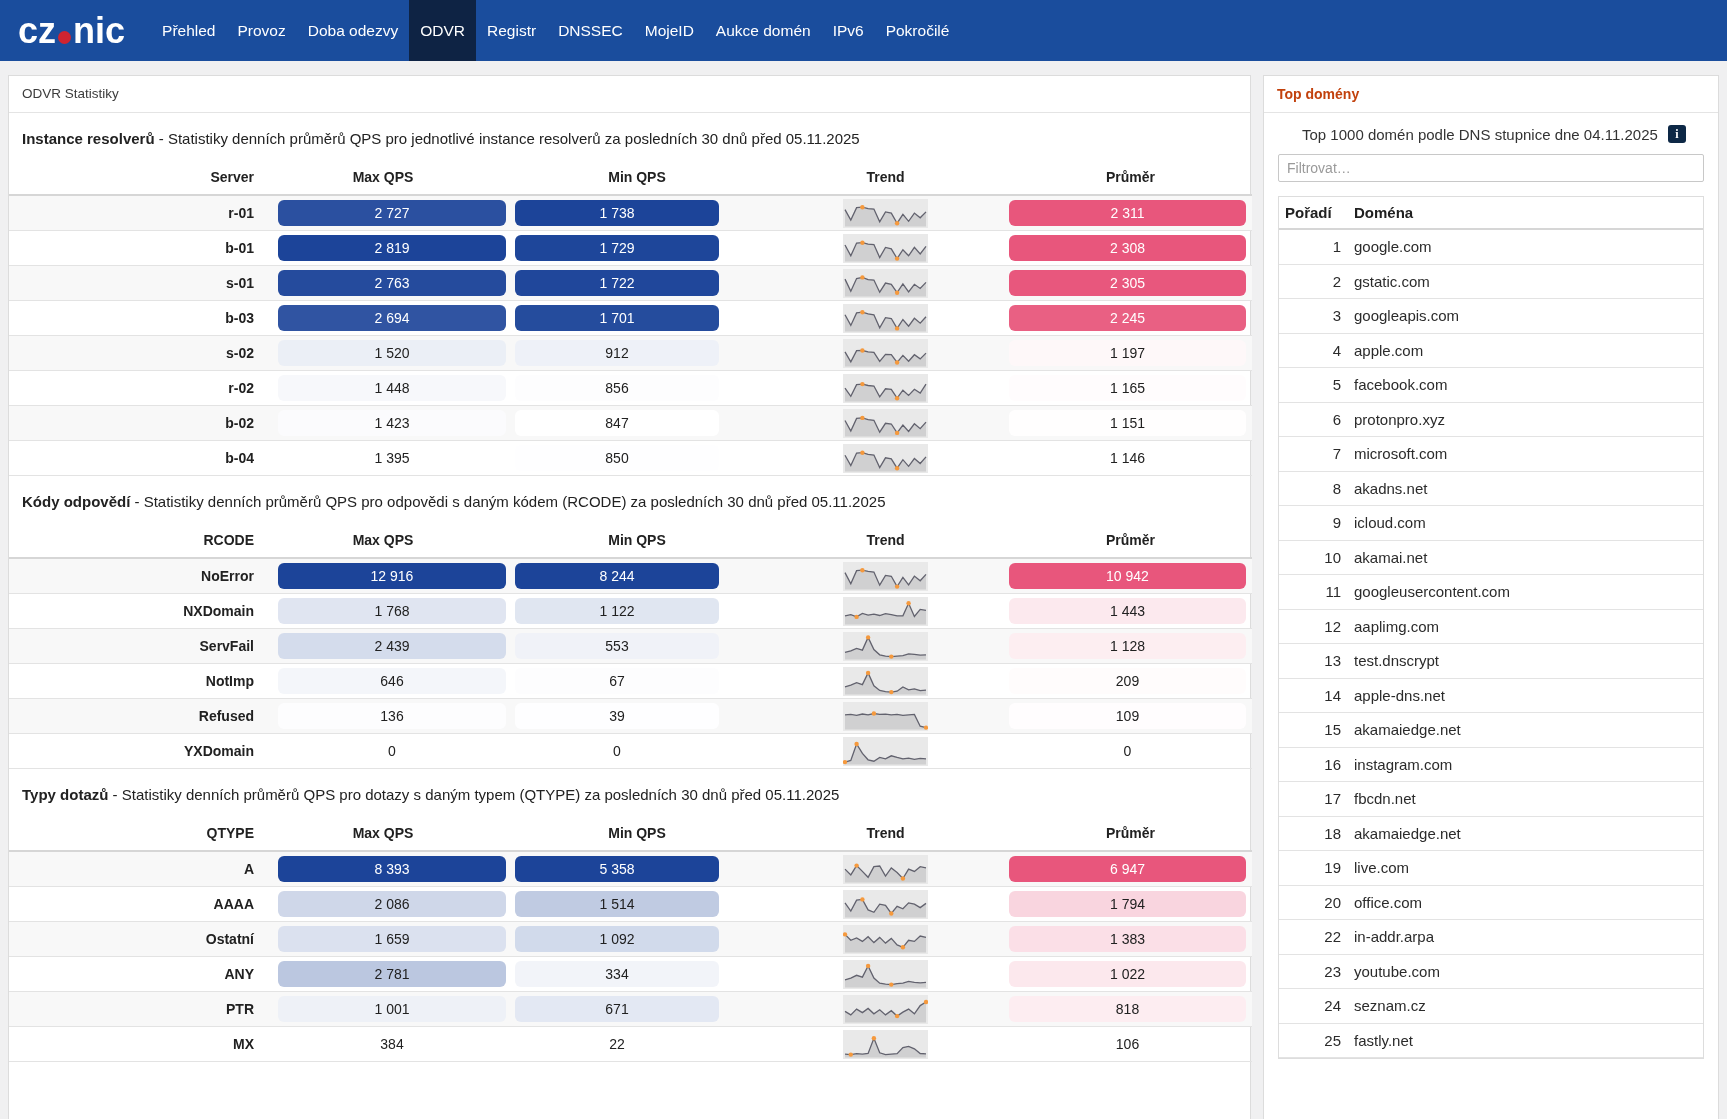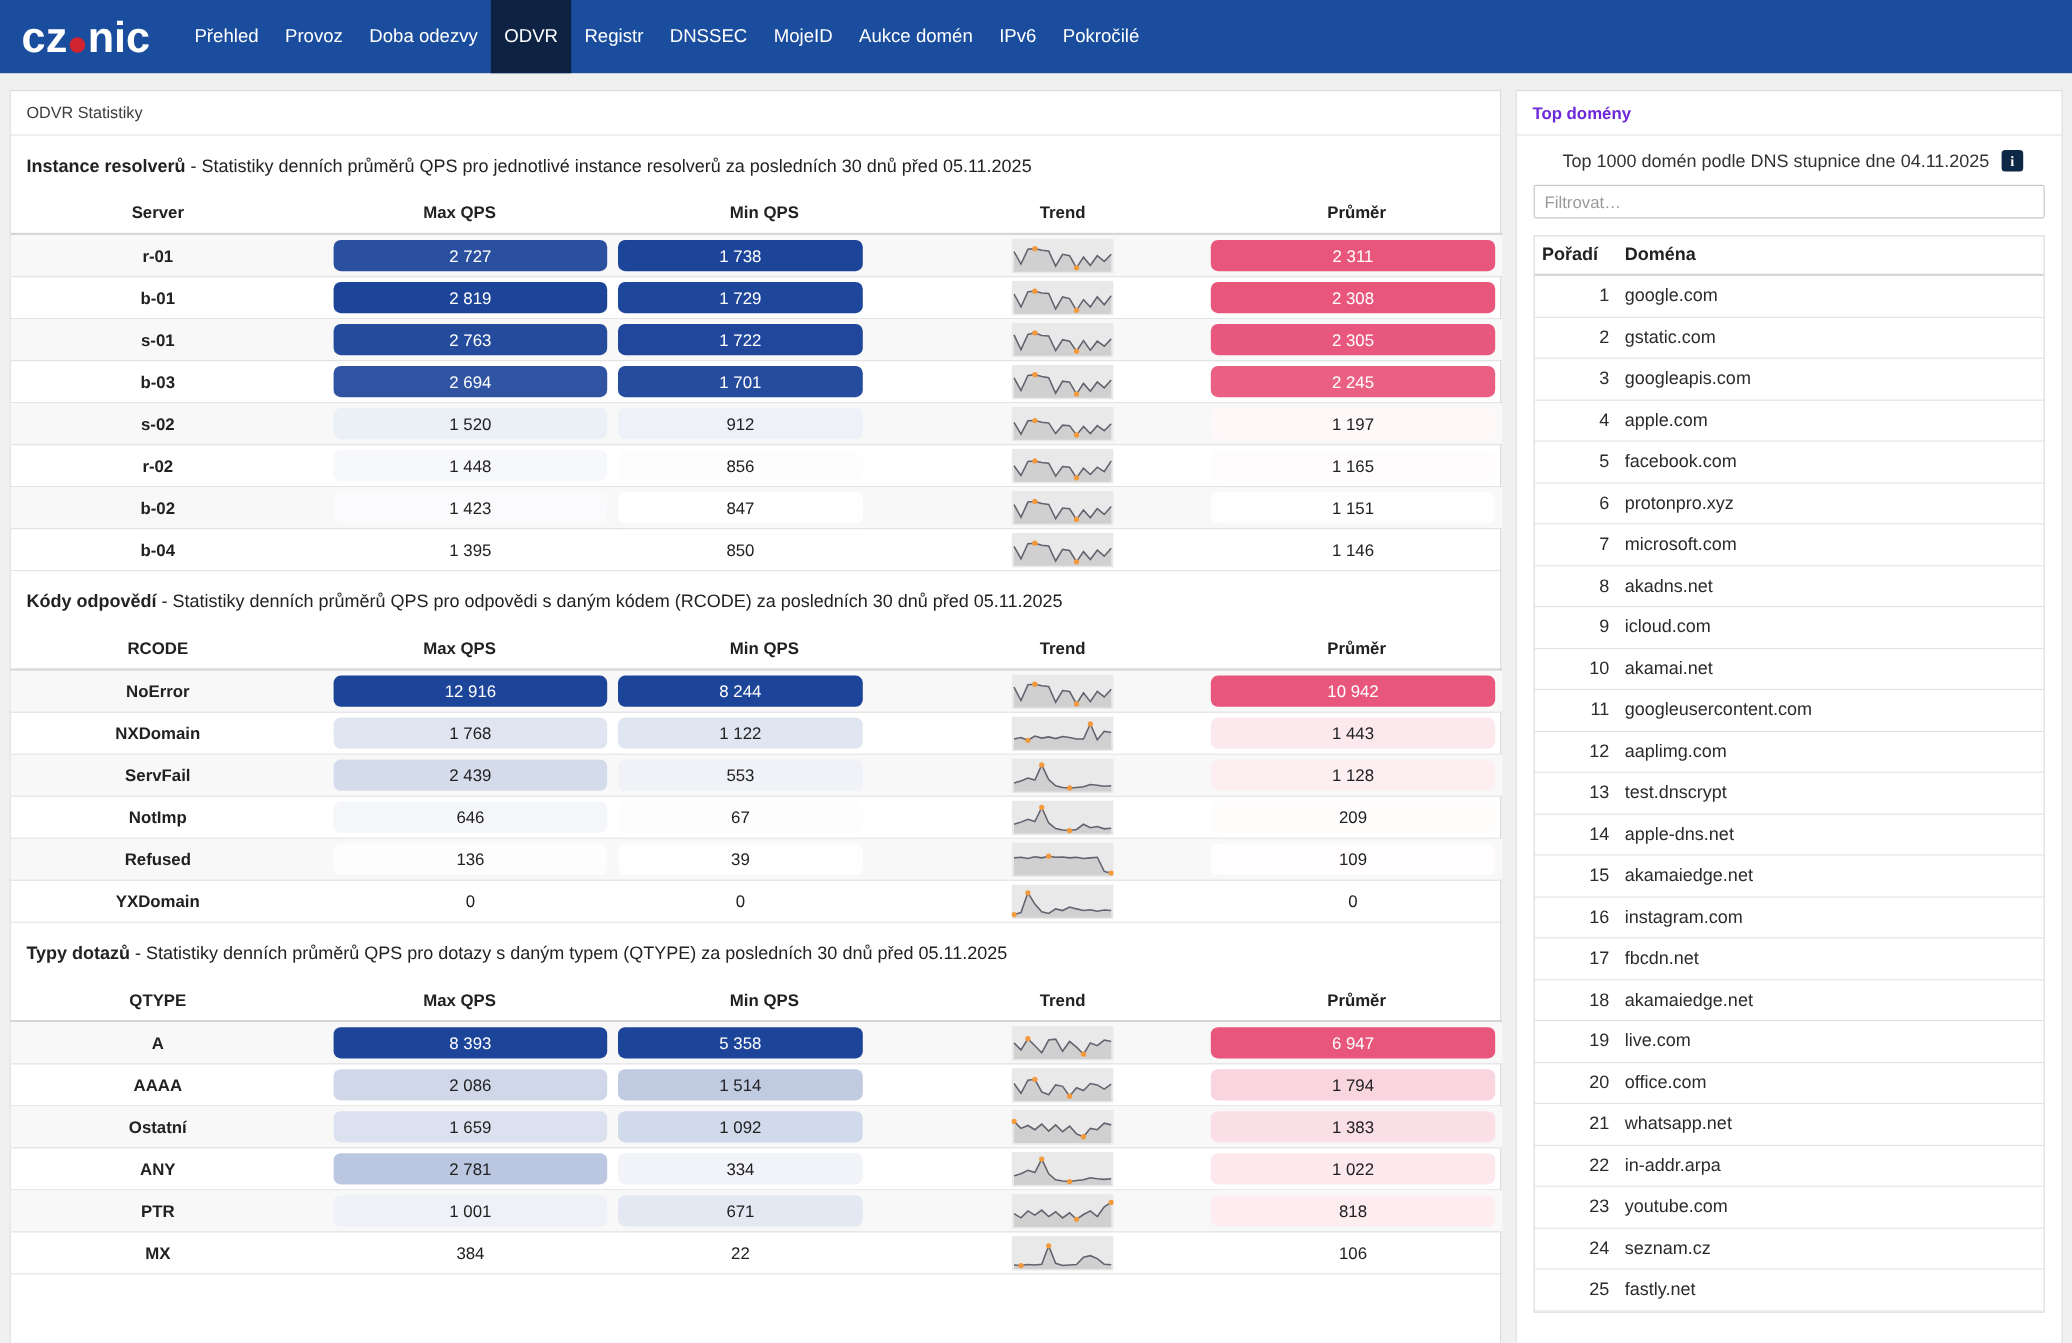--- a/index.html
+++ b/index.html
@@ -30,30 +30,30 @@
   }
   .nav-items li.active { background:var(--nav-active); }
   
   .card { position:absolute; top:75px; background:#fff; border:1px solid #dcdcdc; }
   .left-card  { left:8px;    width:1243px; height:1100px; }
   .right-card { left:1263px; width:456px;  height:1100px; }
   .card-head {
     height:37px; padding:10px 13px; font-size:13.5px; color:#3c3c3c;
     border-bottom:1px solid #e4e4e4;
   }
-  .card-head.bold { font-weight:bold; color:#6d28d9; font-size:14px; }
+  .card-head.bold { font-weight:bold; color:#c2410c; font-size:14px; }
   
   .section { padding-top:17px; }
   .sec-title { margin:0 13px 13px 13px; font-size:15px; color:#222; }
   .sec-title b { font-weight:bold; }
   .srow, .shead { display:flex; align-items:center; width:1243px; }
   .shead { height:36px; font-weight:bold; font-size:14px; border-bottom:2px solid #d6d6d6; }
   .srow  { height:35px; border-bottom:1px solid #e3e3e3; }
   .srow.alt { background:#f8f8f8; }
-  .c1 { width:245px; text-align:center; font-weight:bold; font-size:14px; }
+  .c1 { width:245px; text-align:right; font-weight:bold; font-size:14px; }
   .c2 { width:258px; } .c3 { width:250px; }
   .c4 { width:247px; display:flex; justify-content:center; align-items:center; }
   .c5 { width:243px; }
   .c2 .pill { margin-left:24px; width:228px; }
   .c3 .pill { margin-left:3px;  width:204px; }
   .c5 .pill { margin-left:0;    width:237px; }
   .hc { text-align:center; } 
   .pill {
     height:26px; border-radius:6px; display:flex; align-items:center;
     justify-content:center; font-size:14px;
@@ -655,24 +655,20 @@
           </div>
           <div class="drow">
             <span class="d-rank">19</span>
             <span class="d-dom">live.com</span>
           </div>
           <div class="drow">
             <span class="d-rank">20</span>
             <span class="d-dom">office.com</span>
           </div>
           <div class="drow">
-            <span class="d-rank">21</span>
-            <span class="d-dom">whatsapp.net</span>
-          </div>
-          <div class="drow">
             <span class="d-rank">22</span>
             <span class="d-dom">in-addr.arpa</span>
           </div>
           <div class="drow">
             <span class="d-rank">23</span>
             <span class="d-dom">youtube.com</span>
           </div>
           <div class="drow">
             <span class="d-rank">24</span>
             <span class="d-dom">seznam.cz</span>

